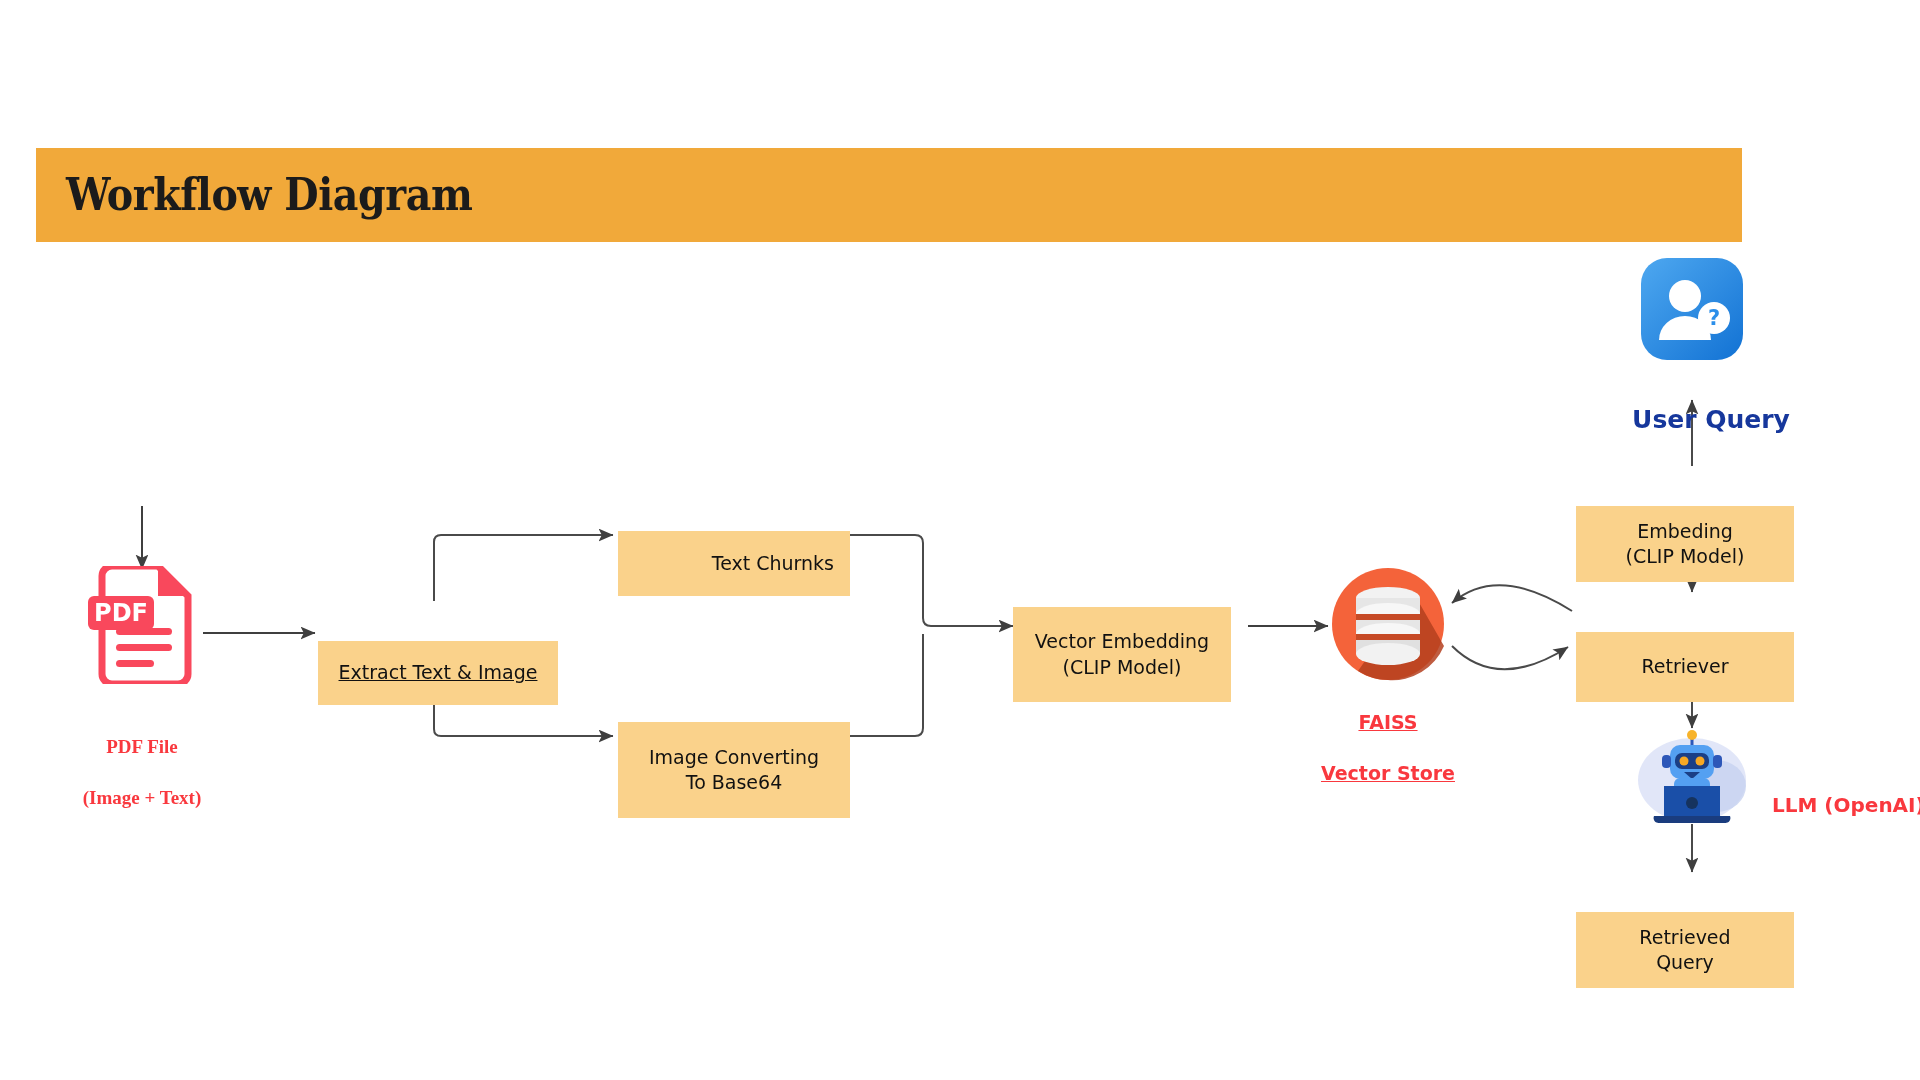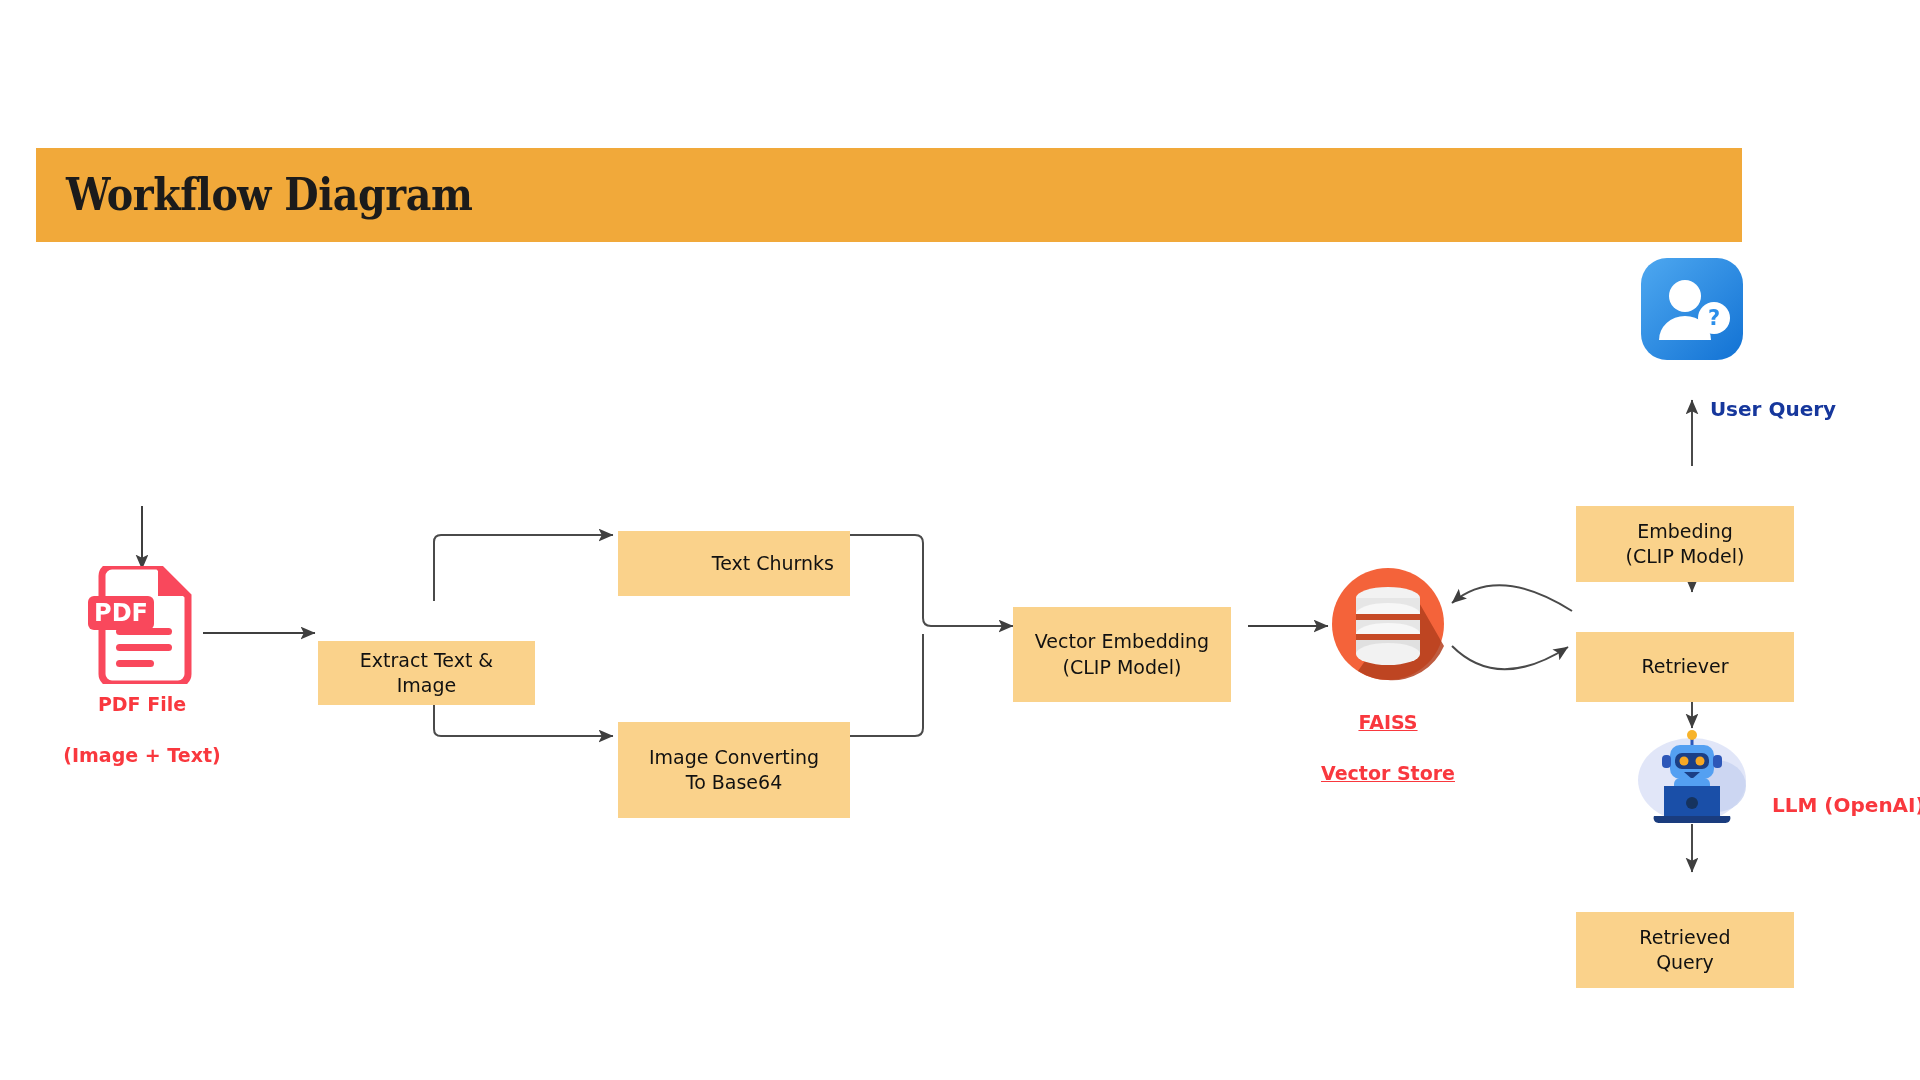--- a/index.html
+++ b/index.html
@@ -146,26 +146,26 @@
     <svg width="112" height="118" viewBox="0 0 112 118">
       <path d="M16 10 a10 10 0 0 1 10 -10 h46 l30 30 v78 a10 10 0 0 1 -10 10 h-66 a10 10 0 0 1 -10 -10 z" fill="#ffffff" stroke="#F9485C" stroke-width="7"></path>
       <path d="M72 0 l30 30 h-30 z" fill="#F9485C"></path>
       <rect x="30" y="62" width="56" height="7" rx="3.5" fill="#F9485C"></rect>
       <rect x="30" y="78" width="56" height="7" rx="3.5" fill="#F9485C"></rect>
       <rect x="30" y="94" width="38" height="7" rx="3.5" fill="#F9485C"></rect>
       <rect x="2" y="30" width="66" height="34" rx="6" fill="#F9485C"></rect>
       <text x="35" y="55" font-family="DejaVu Sans, sans-serif" font-size="24" font-weight="700" fill="#ffffff" text-anchor="middle">PDF</text>
     </svg>
   </div>
-  <div class="caption red" style="left:22px; top:666px; width:240px; font-size:19px;">
+  <div class="caption red" style="left:22px; top:708px; width:240px; font-size:19px;font-family:Liberation Serif, serif;">
     <div>PDF File</div>
     <div>(Image + Text)</div>
   </div>
 
-  <div class="node" style="left:318px; top:601px; width:217px; height:64px;">
+  <div class="node" style="left:318px; top:601px; width:240px; height:64px;text-decoration:underline;">
     <span>Extract Text &amp; Image</span>
   </div>
 
   <div class="node" style="left:618px; top:491px; width:232px; height:65px;justify-content:flex-end;">
     <span>Text Churnks</span>
   </div>
 
   <div class="node" style="left:618px; top:682px; width:232px; height:96px; flex-direction:column;">
     <span>Image Converting</span>
     <span>To Base64</span>
@@ -206,21 +206,21 @@
           <stop offset="100%" stop-color="#1272D4"></stop>
         </linearGradient>
       </defs>
       <rect x="0" y="0" width="102" height="102" rx="26" fill="url(#uqGrad)"></rect>
       <circle cx="44" cy="38" r="16" fill="#ffffff"></circle>
       <path d="M18 82 a26 24 0 0 1 52 0 z" fill="#ffffff"></path>
       <circle cx="73" cy="60" r="16" fill="#ffffff"></circle>
       <text x="73" y="67" font-family="DejaVu Sans, sans-serif" font-size="21" font-weight="700" fill="#2C8FEA" text-anchor="middle">?</text>
     </svg>
   </div>
-  <div class="caption navy" style="left:1658px; top:369px; width:230px; font-size:20px;">
+  <div class="caption navy" style="left:1596px; top:369px; width:230px; font-size:25px;">
     <div>User Query</div>
   </div>
 
   <div class="node" style="left:1576px; top:466px; width:218px; height:76px; flex-direction:column;">
     <span>Embeding</span>
     <span>(CLIP  Model)</span>
   </div>
 
   <div class="node" style="left:1576px; top:592px; width:218px; height:70px;">
     <span>Retriever</span>

